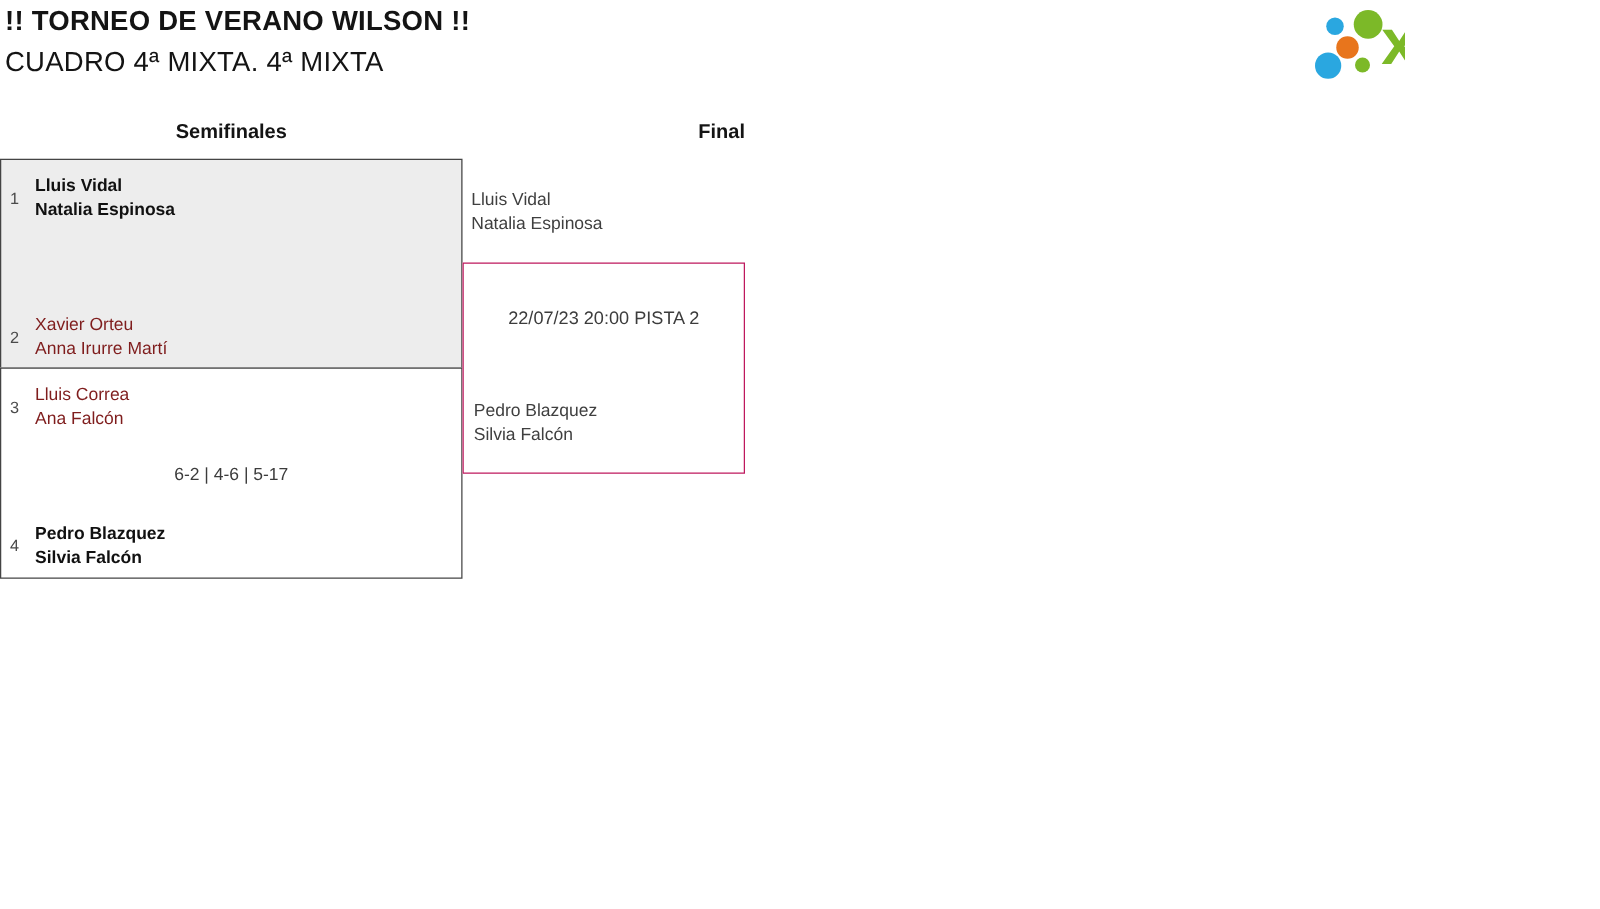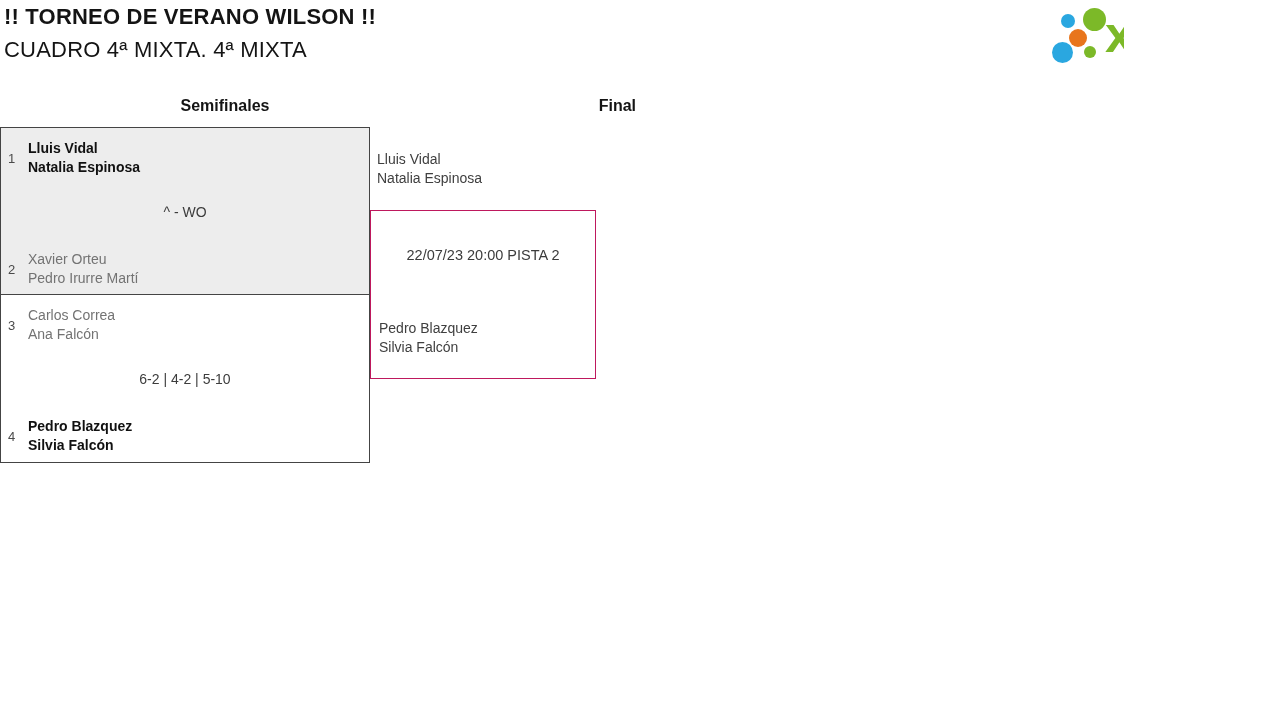--- a/index.html
+++ b/index.html
@@ -18,34 +18,34 @@
   .dot-green-large { left:41px; top:6px;  width:23px; height:23px; background:#7cb928; }
   .dot-orange      { left:27px; top:27px; width:18px; height:18px; background:#e8751c; }
   .dot-blue-large  { left:10px; top:40px; width:21px; height:21px; background:#2aa7e0; }
   .dot-green-small { left:42px; top:44px; width:12px; height:12px; background:#7cb928; }
   .logo-text {
     position:absolute; left:63px; top:-3px; font-size:52px; line-height:70px;
     font-weight:800; color:#7cb928; letter-spacing:-2px; white-space:nowrap;
   }
 
   
-  .round-label { position:absolute; top:97px; font-size:16px; font-weight:700; color:#141414; text-align:center;padding-left:40px; }
+  .round-label { position:absolute; top:97px; font-size:16px; font-weight:700; color:#141414; text-align:center; }
   .round-label-semis { left:0; width:370px; }
   .round-label-final { left:370px; width:226px;text-align:right; }
 
   
   .match { position:absolute; left:0; width:370px; border:1px solid #444; box-sizing:border-box; }
   .match-1 { top:127px; height:168px; background:#ededed; }
   .match-2 { top:294px; height:169px; background:#ffffff; }
 
   .team { position:absolute; left:0; display:flex; align-items:center; padding-left:7px; }
   .team-top    { top:11px; }
   .team-bottom { top:122px; }
   .seed { font-size:13px; color:#4a4a4a; width:14px; flex:none; }
-  .players { display:flex; flex-direction:column; font-size:14px; line-height:19px; color:#737373; padding-left:6px; }
+  .players { display:flex; flex-direction:column; font-size:14px; line-height:19px; color:#7f1d1d; padding-left:6px; }
   .players.winner { font-weight:700; color:#111; }
 
   .score { position:absolute; left:0; top:76px; width:100%; text-align:center; font-size:14px; color:#3c3c3c; }
 
   
   .final-team { position:absolute; display:flex; flex-direction:column; font-size:14px; line-height:19px; color:#3f3f3f; }
   .final-team-1 { left:377px; top:150px; }
   .final-box { position:absolute; left:370px; top:210px; width:226px; height:169px; background:#fff; border:1px solid #be185d; box-sizing:border-box; }
   .schedule { position:absolute; left:0; top:36px; width:100%; text-align:center; font-size:14.5px; color:#3c3c3c; white-space:nowrap; }
   .final-team-2 { left:8px; top:108px; }
@@ -71,39 +71,38 @@
   <div class="round-label round-label-final">Final</div>
 
   <div class="match match-1">
     <div class="team team-top">
       <span class="seed">1</span>
       <span class="players winner">
         <span>Lluis Vidal</span>
         <span>Natalia Espinosa</span>
       </span>
     </div>
-    <div class="score">^ - WO</div>
     <div class="team team-bottom">
       <span class="seed">2</span>
       <span class="players">
         <span>Xavier Orteu</span>
-        <span>Pedro Irurre Martí</span>
+        <span>Anna Irurre Martí</span>
       </span>
     </div>
   </div>
 
   <div class="match match-2">
     <div class="team team-top">
       <span class="seed">3</span>
       <span class="players">
-        <span>Carlos Correa</span>
+        <span>Lluis Correa</span>
         <span>Ana Falcón</span>
       </span>
     </div>
-    <div class="score">6-2 | 4-2 | 5-10</div>
+    <div class="score">6-2 | 4-6 | 5-17</div>
     <div class="team team-bottom">
       <span class="seed">4</span>
       <span class="players winner">
         <span>Pedro Blazquez</span>
         <span>Silvia Falcón</span>
       </span>
     </div>
   </div>
 
   <div class="final-team final-team-1">

